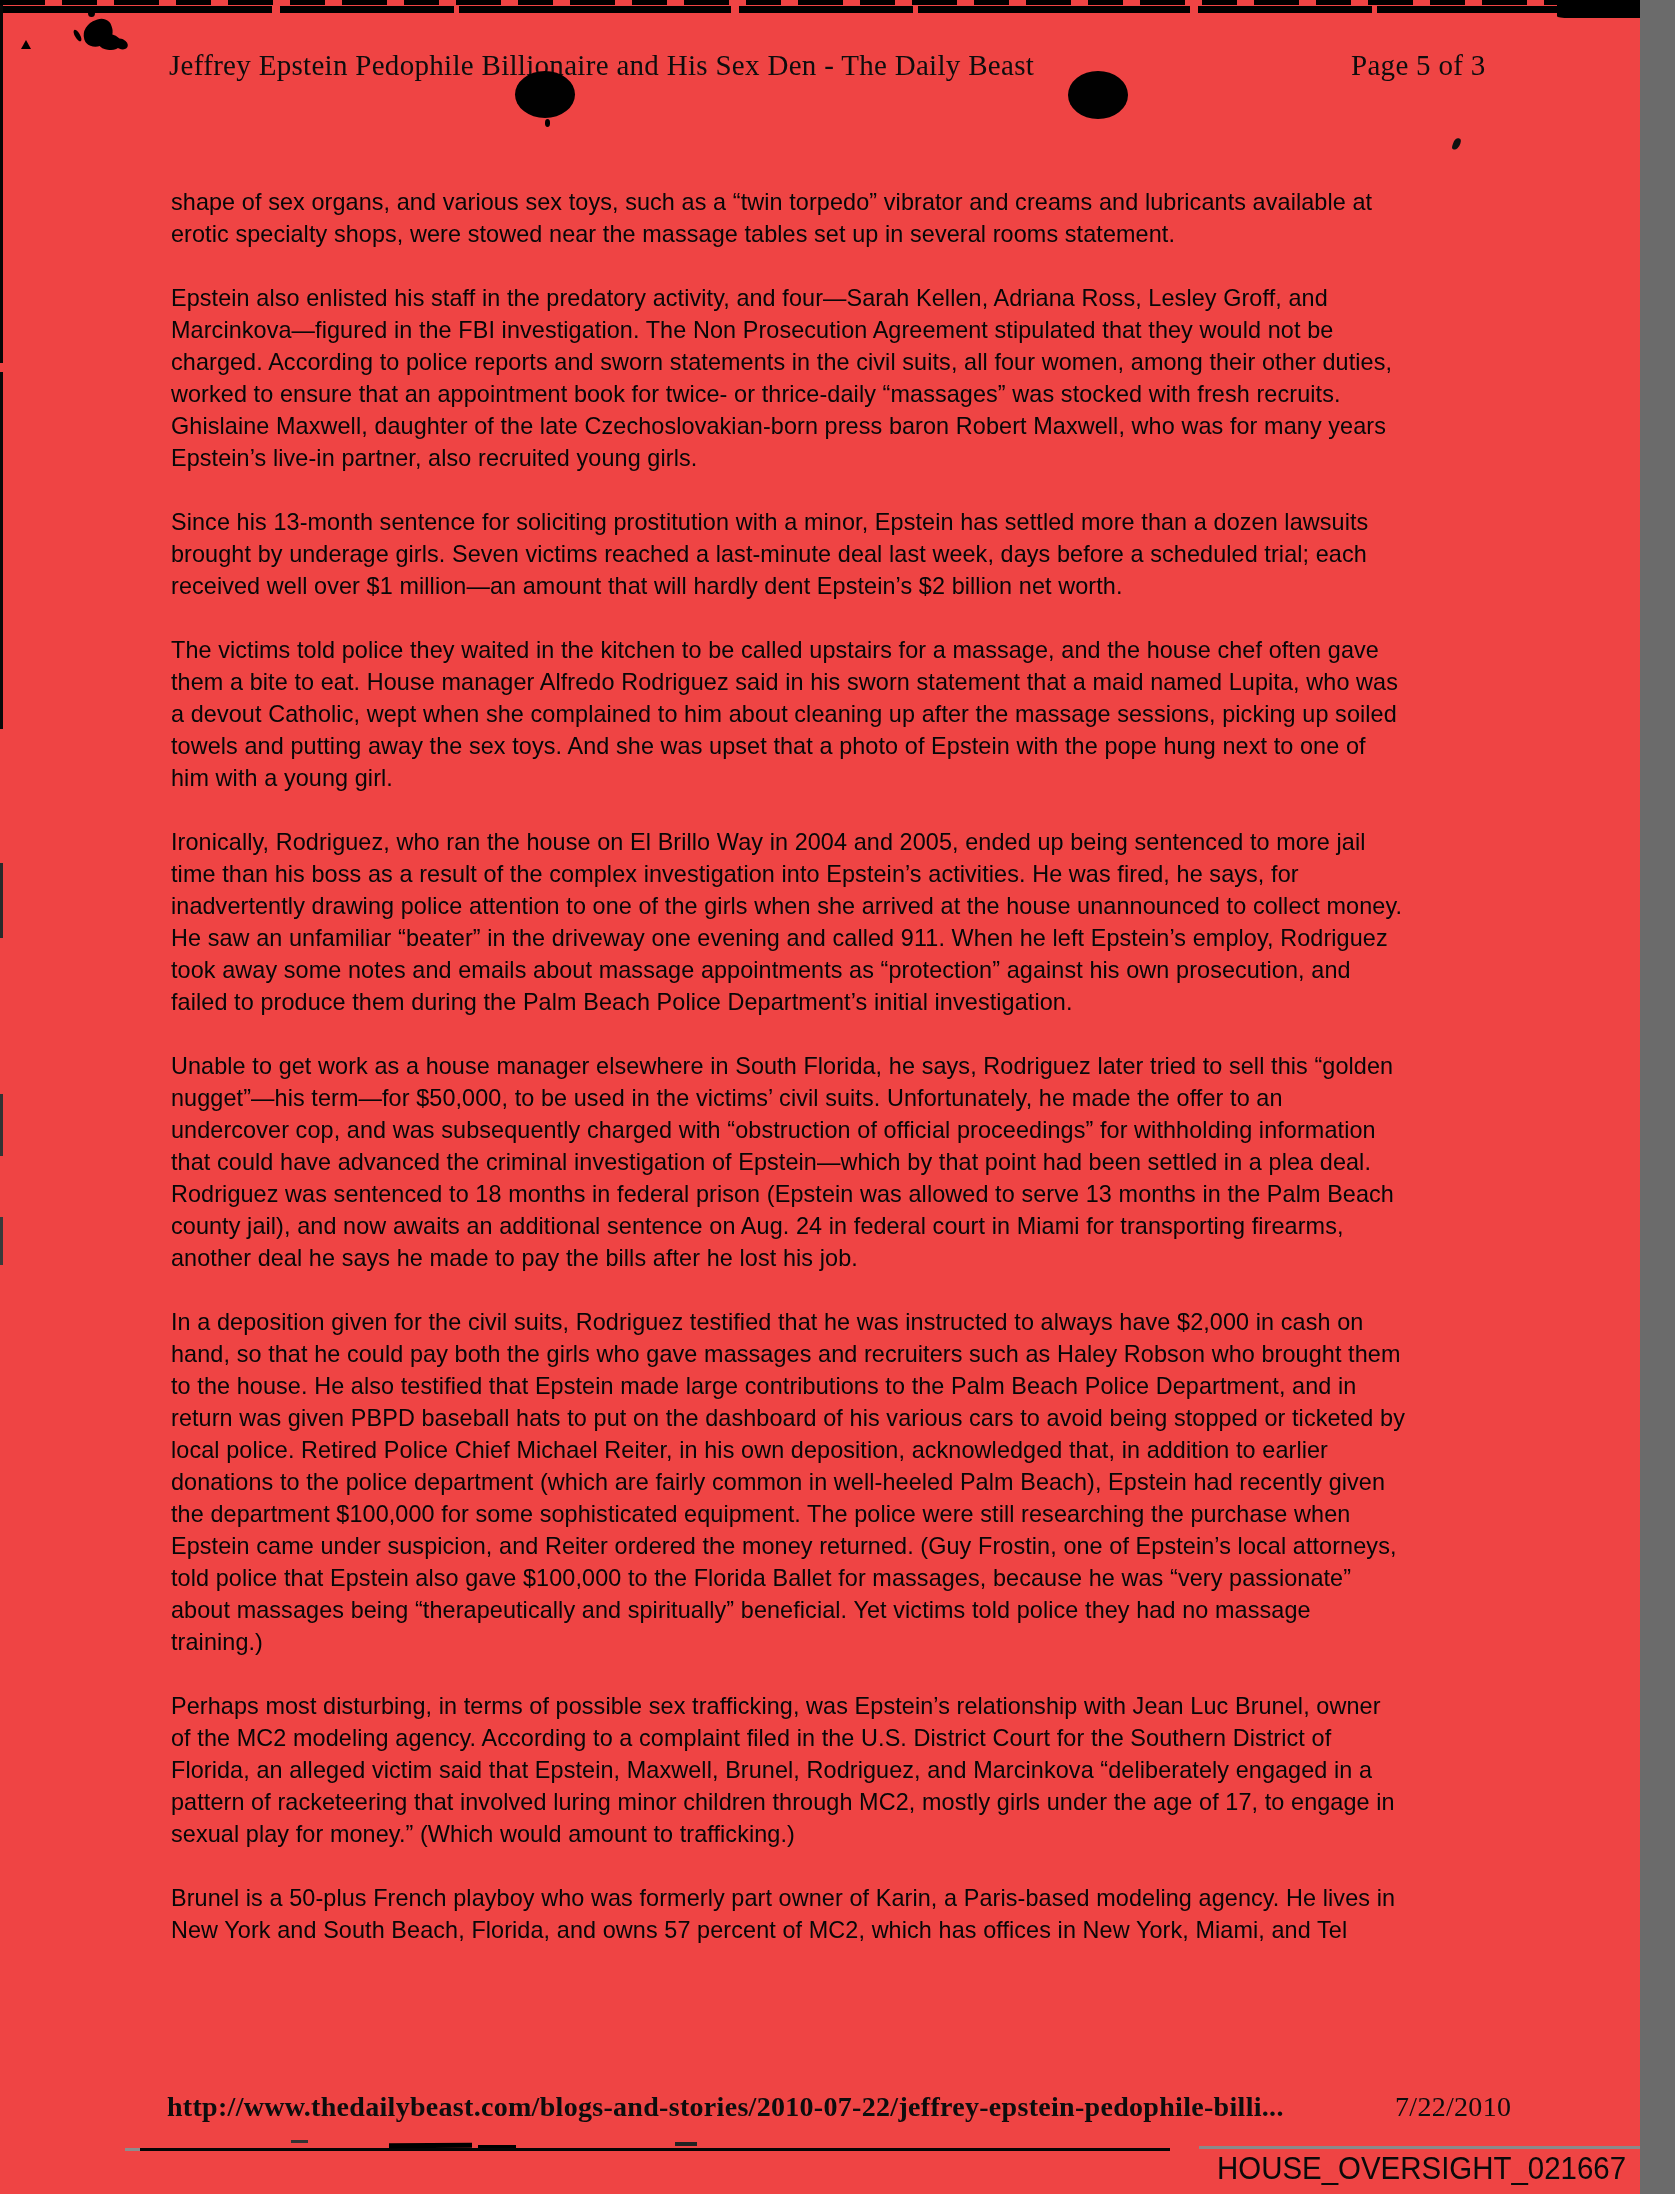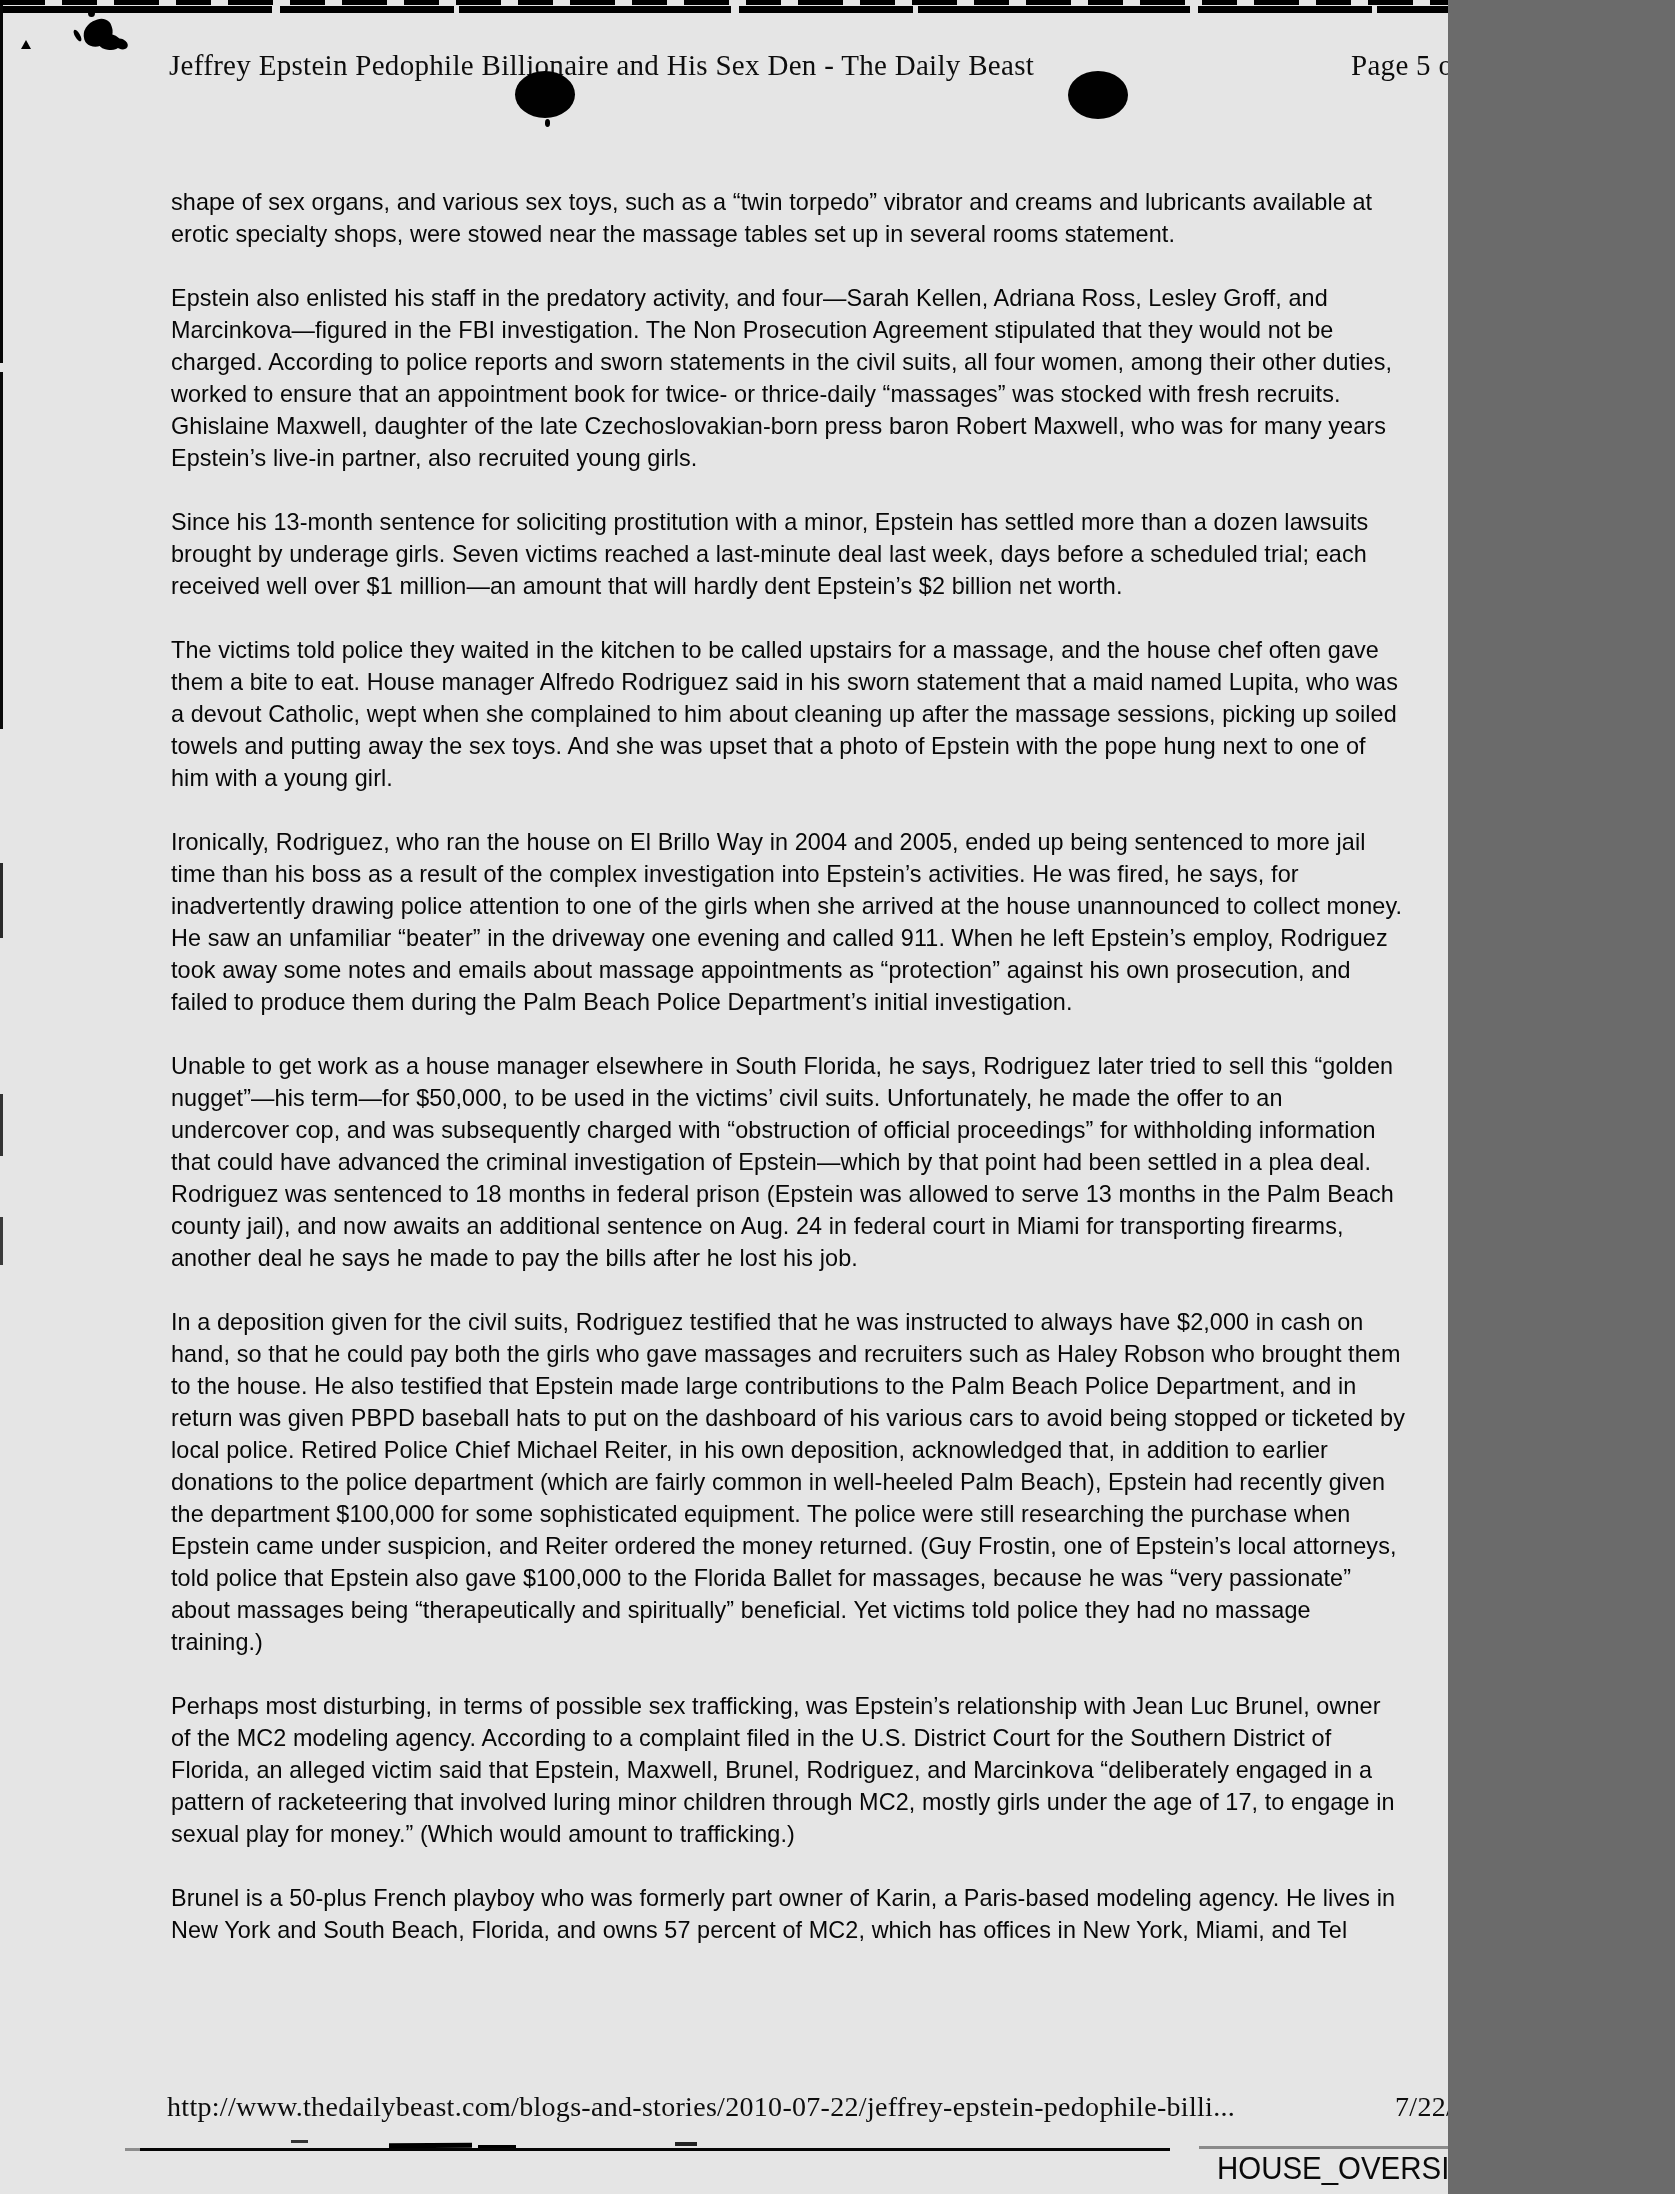--- a/index.html
+++ b/index.html
@@ -1,20 +1,20 @@
 <!DOCTYPE html>
 <html style="font-size:10.4px"><head>
 <meta charset="utf-8">
 <style>
   html, body { margin: 0; padding: 0; background: #6b6b6b; }
   .page {
     position: relative;
-    width: 1448px;
+    width: 1640px;
     height: 2194px;
-    background: #e5e5e5;
+    background: #ef4444;
     overflow: hidden;
     font-family: "Liberation Sans", sans-serif;
     color: #0a0a0a;
   }
 
   
   .top-dashed {
     position: absolute; left: 0; top: 0; width: 1676px; height: 4.5px;
     background: repeating-linear-gradient(90deg,
       #000 0 45px, transparent 45px 62px, #000 62px 97px, transparent 97px 114px);
@@ -80,21 +80,21 @@
     letter-spacing: 0.1px;
     color: #070707;
   }
 
   
   .footer-line {
     position: absolute; left: 0; top: 2090px; width: 1676px; height: 36px;
     font-family: "Liberation Serif", serif; font-size: 28px; line-height: 34px;
     letter-spacing: 0.3px; color: #0d0d0d;
   }
-  .footer-url  { position: absolute; left: 167px;  top: 0; white-space: nowrap; }
+  .footer-url  { position: absolute; left: 167px;  top: 0; white-space: nowrap; font-weight: bold; }
   .footer-date { position: absolute; left: 1395px; top: 0; white-space: nowrap; }
 
   .rule-left-lead { position: absolute; left: 125px;  top: 2148px; width: 15.6px;   height: 2.6px; background: #8d8d8d; }
   .rule-left      { position: absolute; left: 140px;  top: 2148px; width: 1030px; height: 2.6px; background: #050505; }
   .rule-blob-1    { position: absolute; left: 389px;  top: 2143px; width: 83px;  height: 4.5px; background: #000; transform: rotate(-0.4deg); }
   .rule-blob-2    { position: absolute; left: 478px;  top: 2145px; width: 38px;   height: 3.2px; background: #000; }
   .rule-speck-1   { position: absolute; left: 675px; top: 2142px; width: 22px;   height: 3.9px; background: #222; }
   .rule-speck-2   { position: absolute; left: 291px;  top: 2140px; width: 17px;   height: 3.2px; background: #333; }
   .rule-right     { position: absolute; left: 1199px; top: 2146px; width: 467px;  height: 2.6px; background: #8a8a8a; }
   .rule-tick      { position: absolute; left: 1667px; top: 2135px; width: 3.9px;    height: 13px; background: #050505; }

